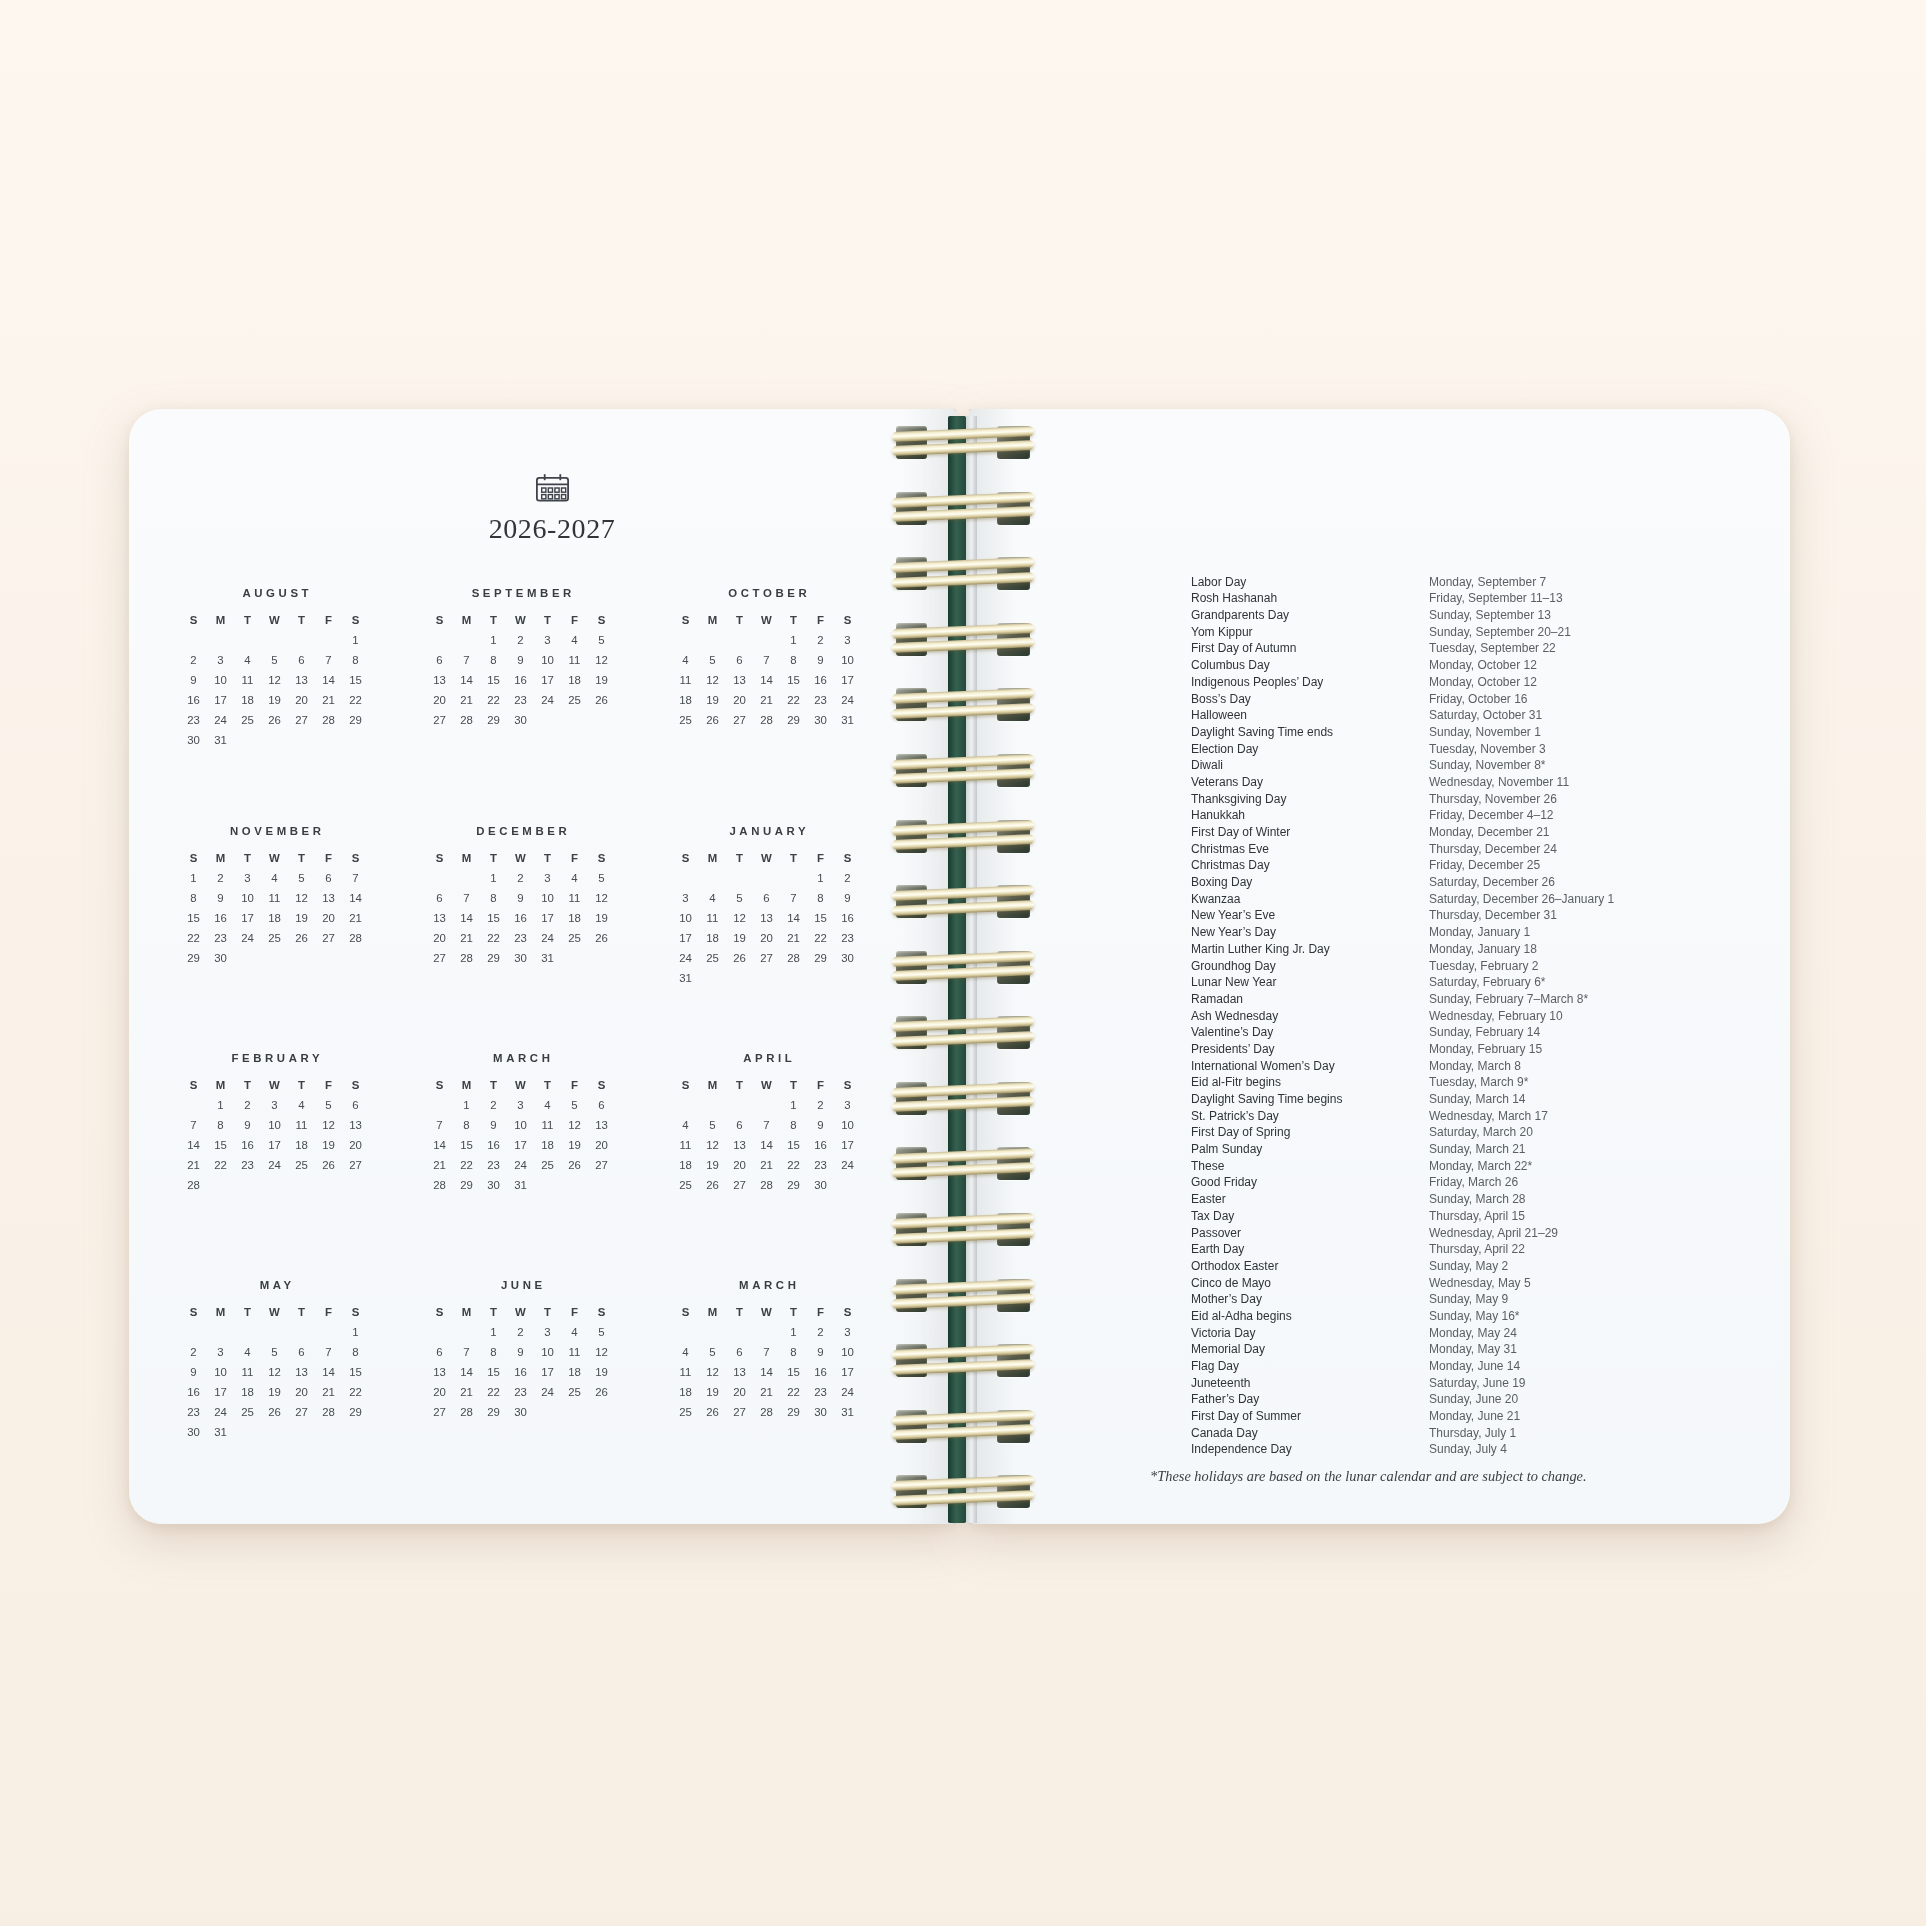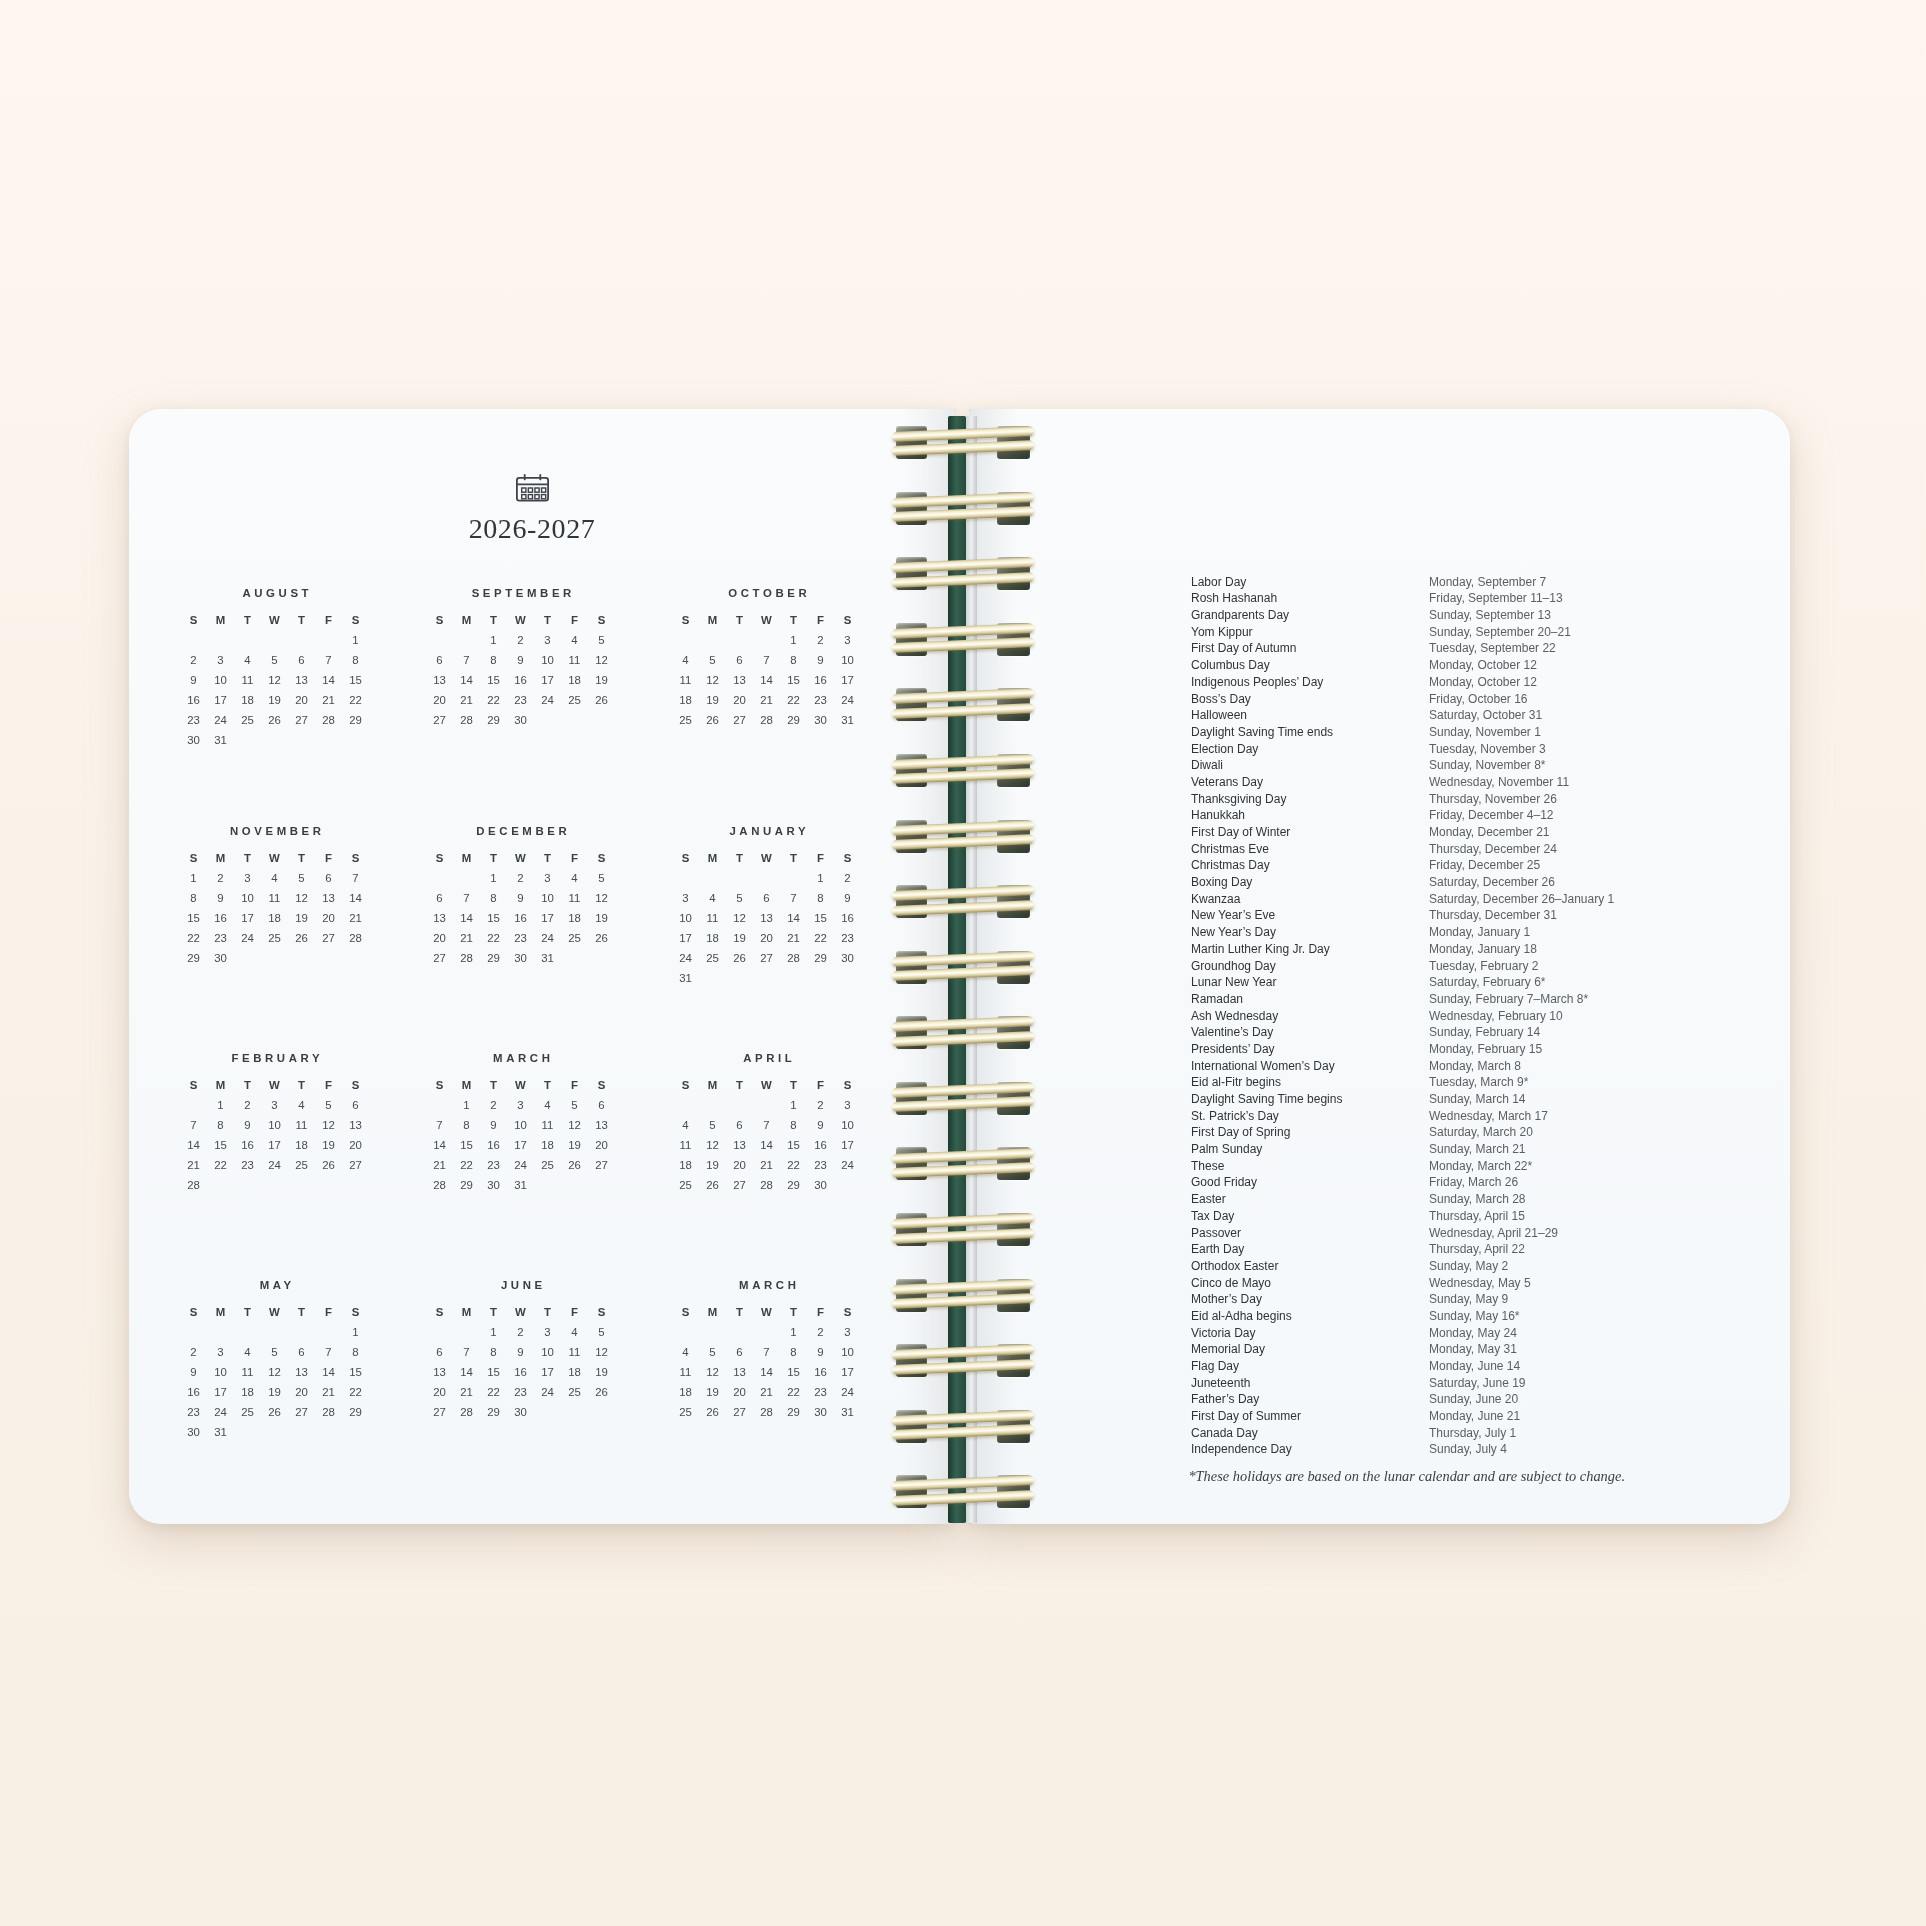--- a/index.html
+++ b/index.html
@@ -8,21 +8,21 @@
     font-family:"Liberation Sans","DejaVu Sans",sans-serif;}
   .page{position:absolute;top:409px;height:1115px;z-index:1;
     background:linear-gradient(180deg,#f9fbfc 0%,#f5f8fa 100%);
     box-shadow:0 17px 42px rgba(186,166,146,.38), 0 3.6px 10.8px rgba(186,166,146,.25);}
   .page-left{left:129px;width:827px;border-radius:32.5px 4.8px 4.8px 32.5px;}
   .page-left::after{content:'';position:absolute;right:0;top:0;bottom:0;width:54px;
     background:linear-gradient(90deg,rgba(0,0,0,0),rgba(96,108,112,.10));}
   .page-right{left:969px;width:821px;border-radius:4.8px 32.5px 32.5px 4.8px;}
   .page-right::before{content:'';position:absolute;left:0;top:0;bottom:0;width:48px;
     background:linear-gradient(270deg,rgba(0,0,0,0),rgba(96,108,112,.13));}
-  .page-head{position:absolute;text-align:center;}
+  .page-head{position:absolute;text-align:center;padding-left:20px;}
   .page-left .page-head{left:0;top:64px;width:806px;}
   .page-right .page-head{left:12px;top:64px;width:821px;}
   .page-head svg{display:block;margin:0 auto 9.6px;}
   .page-title{font-family:"Liberation Serif","DejaVu Serif",serif;font-size:28px;
     color:#30363a;letter-spacing:0.6px;}
   
   .months{position:absolute;left:51px;top:162px;display:grid;
     grid-template-columns:repeat(3,191px);column-gap:55px;
     grid-template-rows:238px 227px 227px 227px;align-items:start;}
   .month-block{padding-top:14.4px;}
@@ -30,21 +30,21 @@
     font-size:11.4px;font-weight:700;letter-spacing:3.6px;color:#383d41;text-indent:3.6px;}
   .month-grid{display:grid;grid-template-columns:repeat(7,27px);grid-auto-rows:20px;}
   .dow-cell,.day-cell{display:flex;align-items:center;justify-content:center;}
   .dow-cell{font-size:11.4px;font-weight:700;color:#3c4145;}
   .day-cell{font-size:11.4px;font-weight:400;color:#474c50;}
   
   .holidays{position:absolute;left:222px;top:163px;}
   .holiday-row{display:flex;align-items:flex-end;height:16.7px;}
   .h-name{width:238px;font-size:12px;color:#2f3438;}
   .h-date{font-size:12px;color:#5a5f63;}
-  .footnote{position:absolute;left:181px;top:1059px;width:475px;text-align:right;
+  .footnote{position:absolute;left:181px;top:1059px;width:475px;text-align:left;
     font-family:"Liberation Serif","DejaVu Serif",serif;font-style:italic;
     font-size:14.4px;color:#3a4043;}
   
   .spine-green{position:absolute;left:948px;top:416px;width:18px;height:1107px;z-index:2;
     background:linear-gradient(90deg,#193a2e 0%,#356150 45%,#24493a 100%);border-radius:1.8px;}
   .spine-pages{position:absolute;left:966px;top:416px;width:10.8px;height:1107px;z-index:2;
     background:linear-gradient(90deg,#cfd4d6 0%,#edf0f1 50%,#c3c8cb 100%);}
   .hole{position:absolute;width:31px;height:32.5px;z-index:3;border-radius:3px;
     background:linear-gradient(150deg,#a3a69a 0%,#565b4d 45%,#2c382e 100%);
     box-shadow:inset 0 1.2px 1.8px rgba(255,255,255,.35), 0 0.6px 1.2px rgba(255,255,255,.6);}

